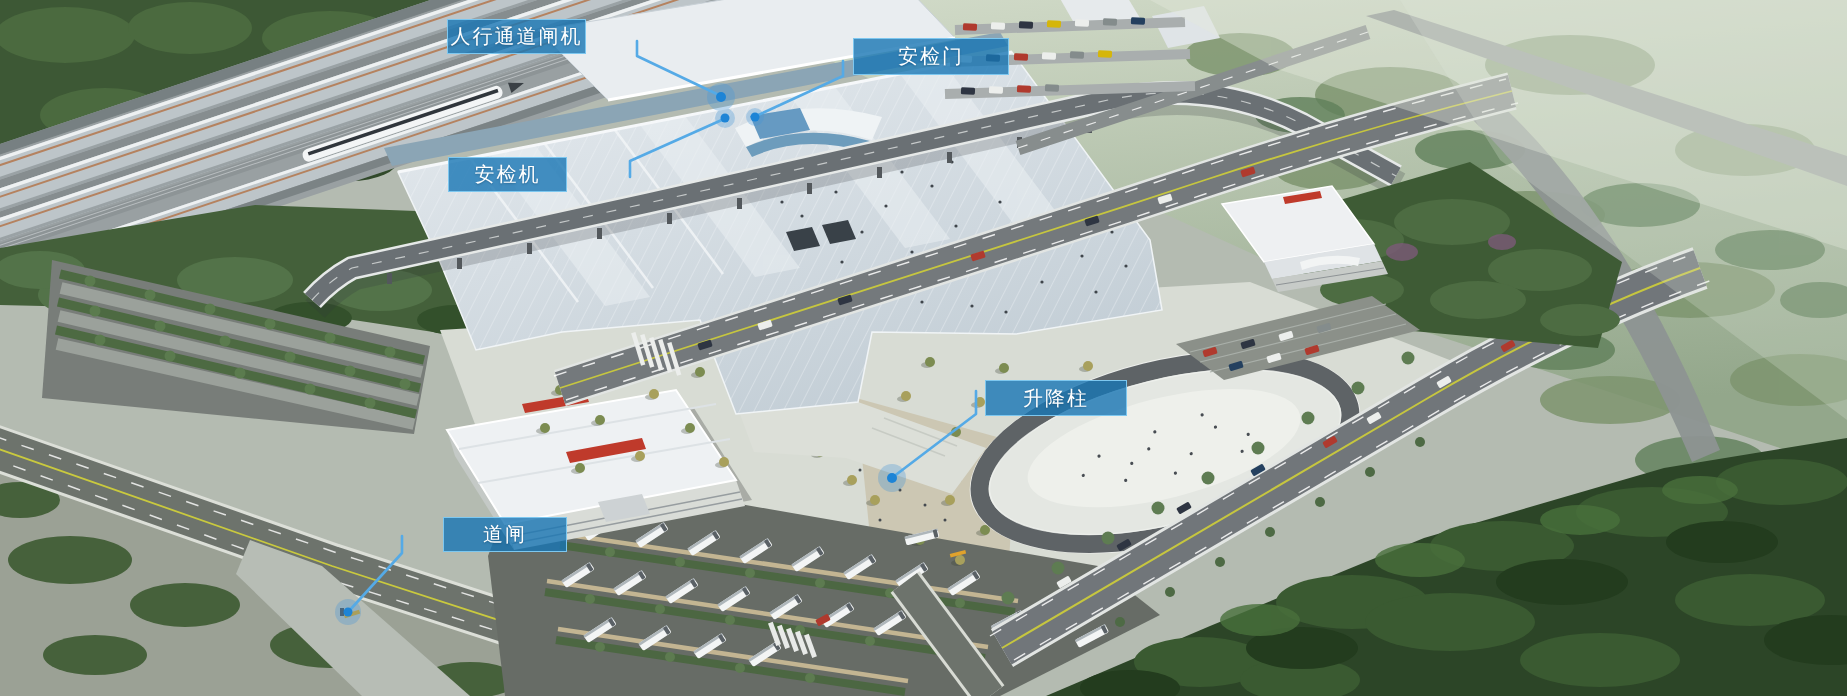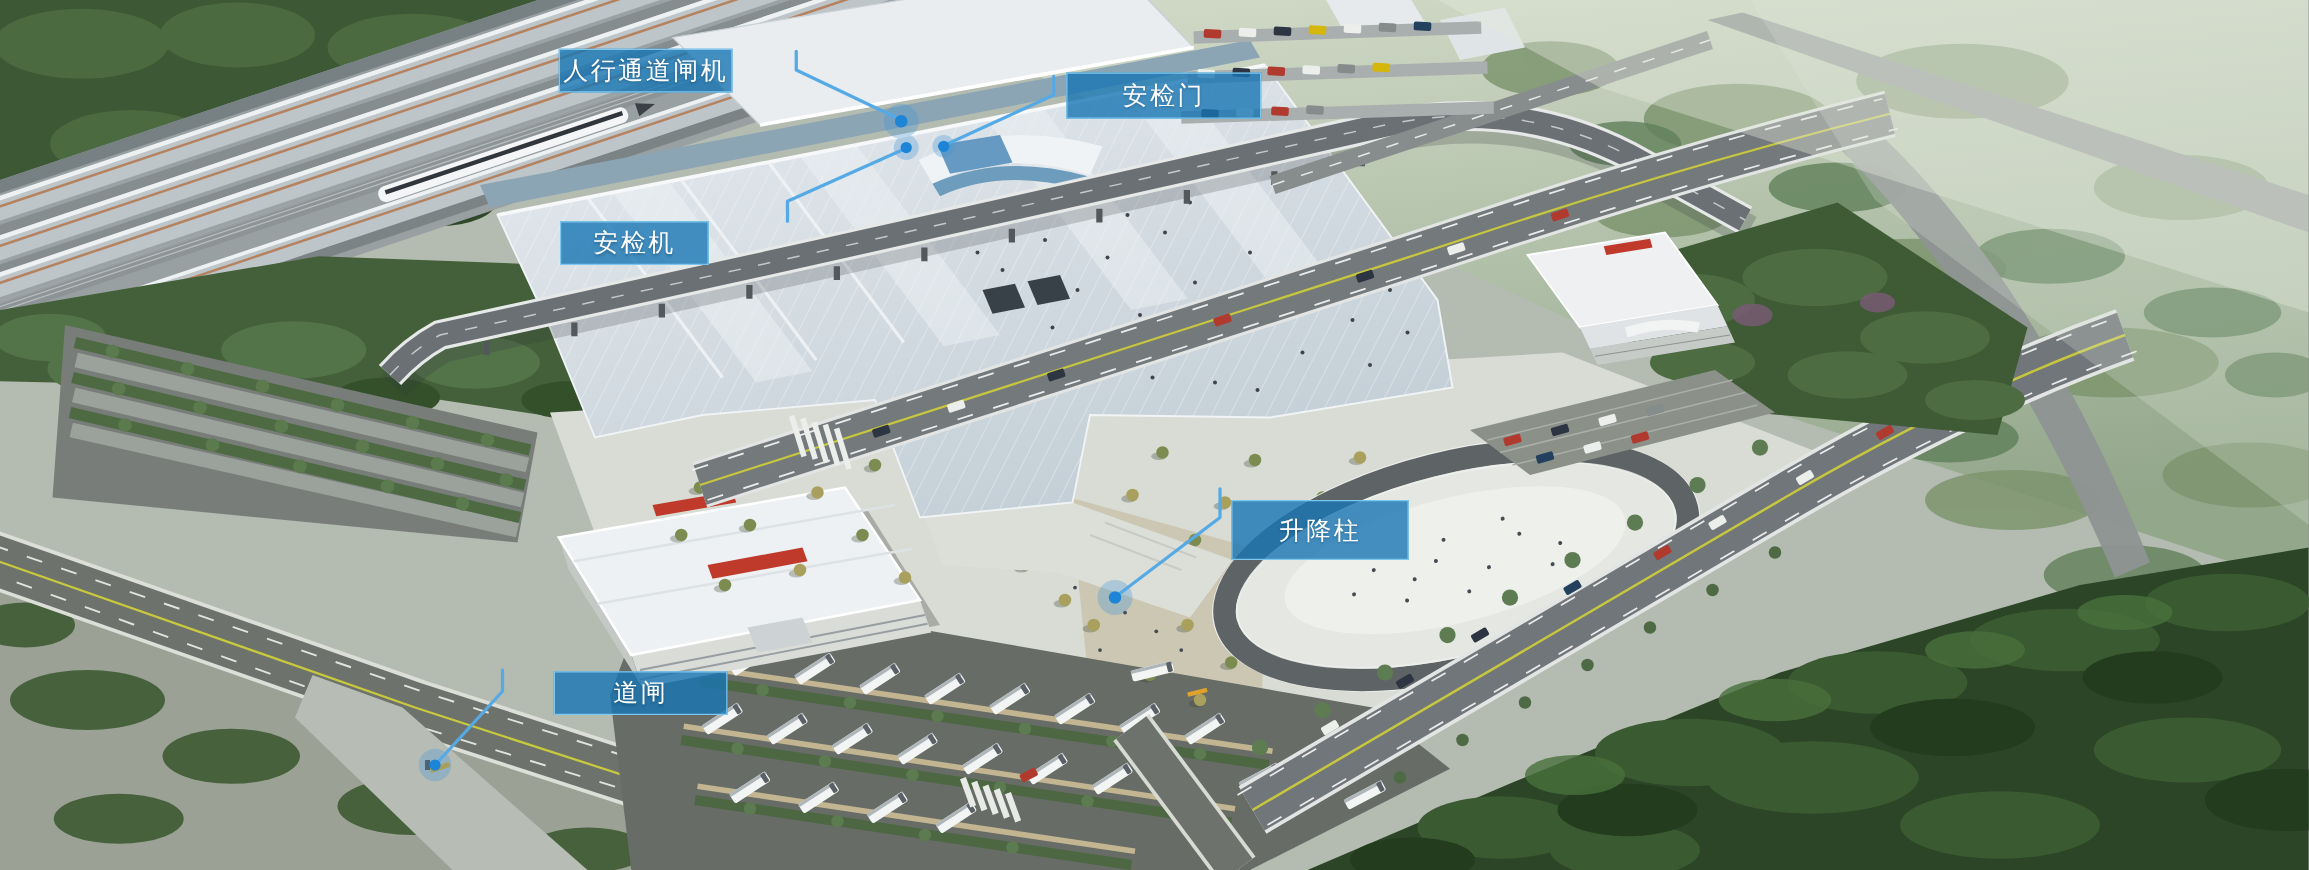--- a/index.html
+++ b/index.html
@@ -9,21 +9,21 @@
     background:#b4bbb1;
   }
   .scene-svg{position:absolute;left:0;top:0;width:1847px;height:696px;display:block;}
   .callout{
     position:absolute;box-sizing:border-box;
     display:flex;align-items:center;justify-content:center;
     color:#ffffff;font-size:20px;letter-spacing:2px;
     background:var(--label-fill, rgba(24,118,180,.8));
     border:1.5px solid var(--label-border,#7dc7ef);
     text-shadow:0 1px 2px rgba(0,40,70,.35);
-    cursor:pointer;user-select:none;margin-top:20px;
+    cursor:pointer;user-select:none;
   }
 </style>
 </head>
 <body>
 
 <div class="stage">
 
 <svg class="scene-svg" viewBox="0 0 1847 696" xmlns="http://www.w3.org/2000/svg">
   <defs>
     <linearGradient id="gHaze" x1="0" y1="0" x2="0.25" y2="1">
@@ -584,16 +584,16 @@
       <circle cx="725" cy="118" r="4.5"></circle>
       <circle cx="892" cy="478" r="5"></circle>
       <circle cx="348" cy="612" r="4.5"></circle>
     </g>
   </g>
 </svg>
 
 <div class="callout" style="left:447px;top:19px;width:139px;height:35px;">人行通道闸机</div>
 <div class="callout" style="left:853px;top:38px;width:156px;height:37px;">安检门</div>
 <div class="callout" style="left:448px;top:157px;width:119px;height:35px;">安检机</div>
-<div class="callout" style="left:985px;top:380px;width:142px;height:48px;">升降柱</div>
-<div class="callout" style="left:443px;top:517px;width:139px;height:35px;">道闸</div>
+<div class="callout" style="left:985px;top:380px;width:142px;height:36px;">升降柱</div>
+<div class="callout" style="left:443px;top:517px;width:124px;height:35px;">道闸</div>
 
 </div>
 
 </body></html>

